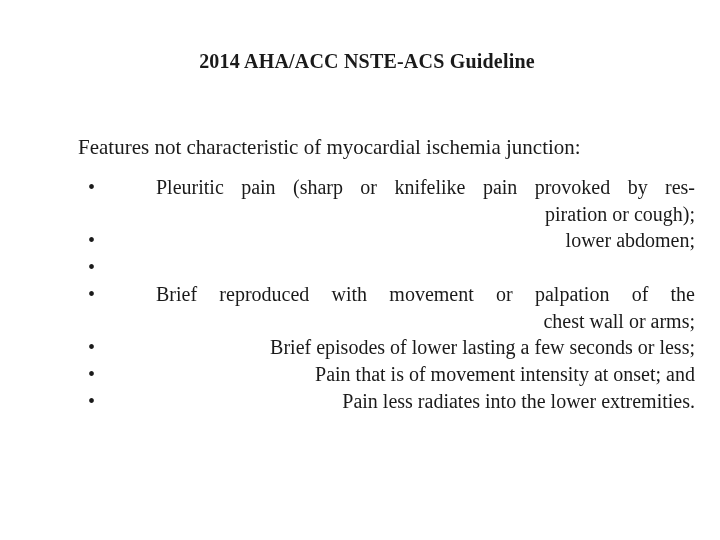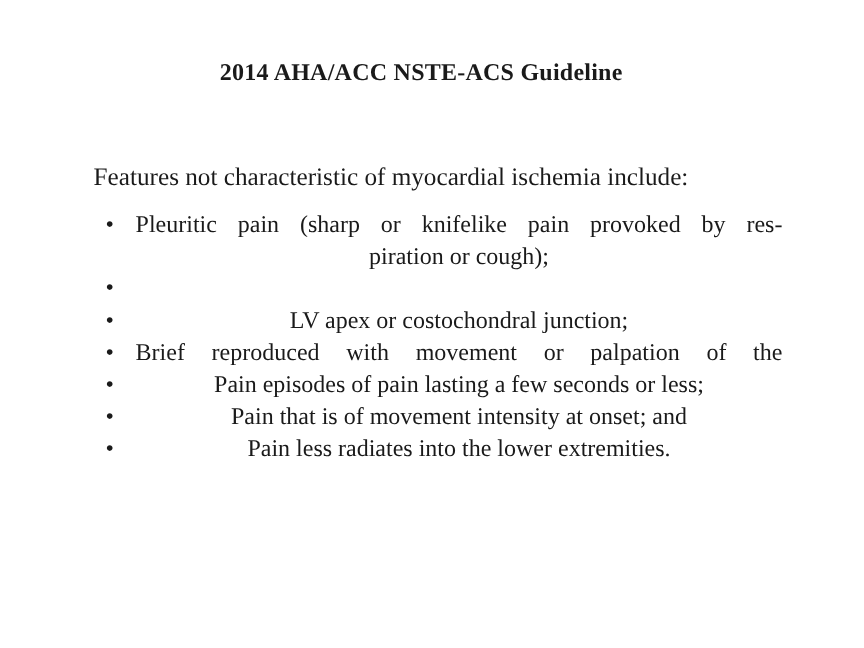--- a/index.html
+++ b/index.html
@@ -13,21 +13,21 @@
     height: 540px;
     overflow: hidden;
     background: var(--bg, #ffffff);
     color: var(--fg, #1a1a1a);
     font-family: "Liberation Serif", "DejaVu Serif", serif;
     -webkit-font-smoothing: antialiased;
   }
   .title {
     position: absolute;
     top: 50px;
-    left: 0;
+    left: 16px;
     width: 702px;
     text-align: center;
     font-size: 20px;
     font-weight: bold;
     letter-spacing: 0.2px;
   }
   .heading {
     position: absolute;
     top: 134px;
     left: 78px;
@@ -55,64 +55,66 @@
     box-sizing: border-box;
     font-size: 20px;
     line-height: 26.7px;
     flex: 0 0 35px;
   }
   .textcol {
     width: 539px;
     flex: 0 0 539px;
     font-size: 20px;
     line-height: 26.7px;
+    margin-left: 43px;
   }
   .line {
-    text-align: center;
+    text-align: right;
   }
   .line.j {
     text-align: justify;
     text-align-last: justify;
   }
 </style>
 </head>
 <body>
 
 <div class="slide" style="--fg: #1a1a1a; --bg: #ffffff;">
   <div class="title">2014 AHA/ACC NSTE-ACS Guideline</div>
-  <div class="heading">Features not characteristic of myocardial ischemia include:</div>
+  <div class="heading">Features not characteristic of myocardial ischemia junction:</div>
   <ul class="list">
       <li class="item">
         <span class="marker">•</span>
         <div class="textcol">
           <div class="line j">Pleuritic pain (sharp or knifelike pain provoked by res-</div>
           <div class="line">piration or cough);</div>
         </div>
       </li>
       <li class="item">
         <span class="marker">•</span>
         <div class="textcol">
+          <div class="line">lower abdomen;</div>
         </div>
       </li>
       <li class="item">
         <span class="marker">•</span>
         <div class="textcol">
-          <div class="line">LV apex or costochondral junction;</div>
         </div>
       </li>
       <li class="item">
         <span class="marker">•</span>
         <div class="textcol">
           <div class="line j">Brief reproduced with movement or palpation of the</div>
+          <div class="line">chest wall or arms;</div>
         </div>
       </li>
       <li class="item">
         <span class="marker">•</span>
         <div class="textcol">
-          <div class="line">Pain episodes of pain lasting a few seconds or less;</div>
+          <div class="line">Brief episodes of lower lasting a few seconds or less;</div>
         </div>
       </li>
       <li class="item">
         <span class="marker">•</span>
         <div class="textcol">
           <div class="line">Pain that is of movement intensity at onset; and</div>
         </div>
       </li>
       <li class="item">
         <span class="marker">•</span>

